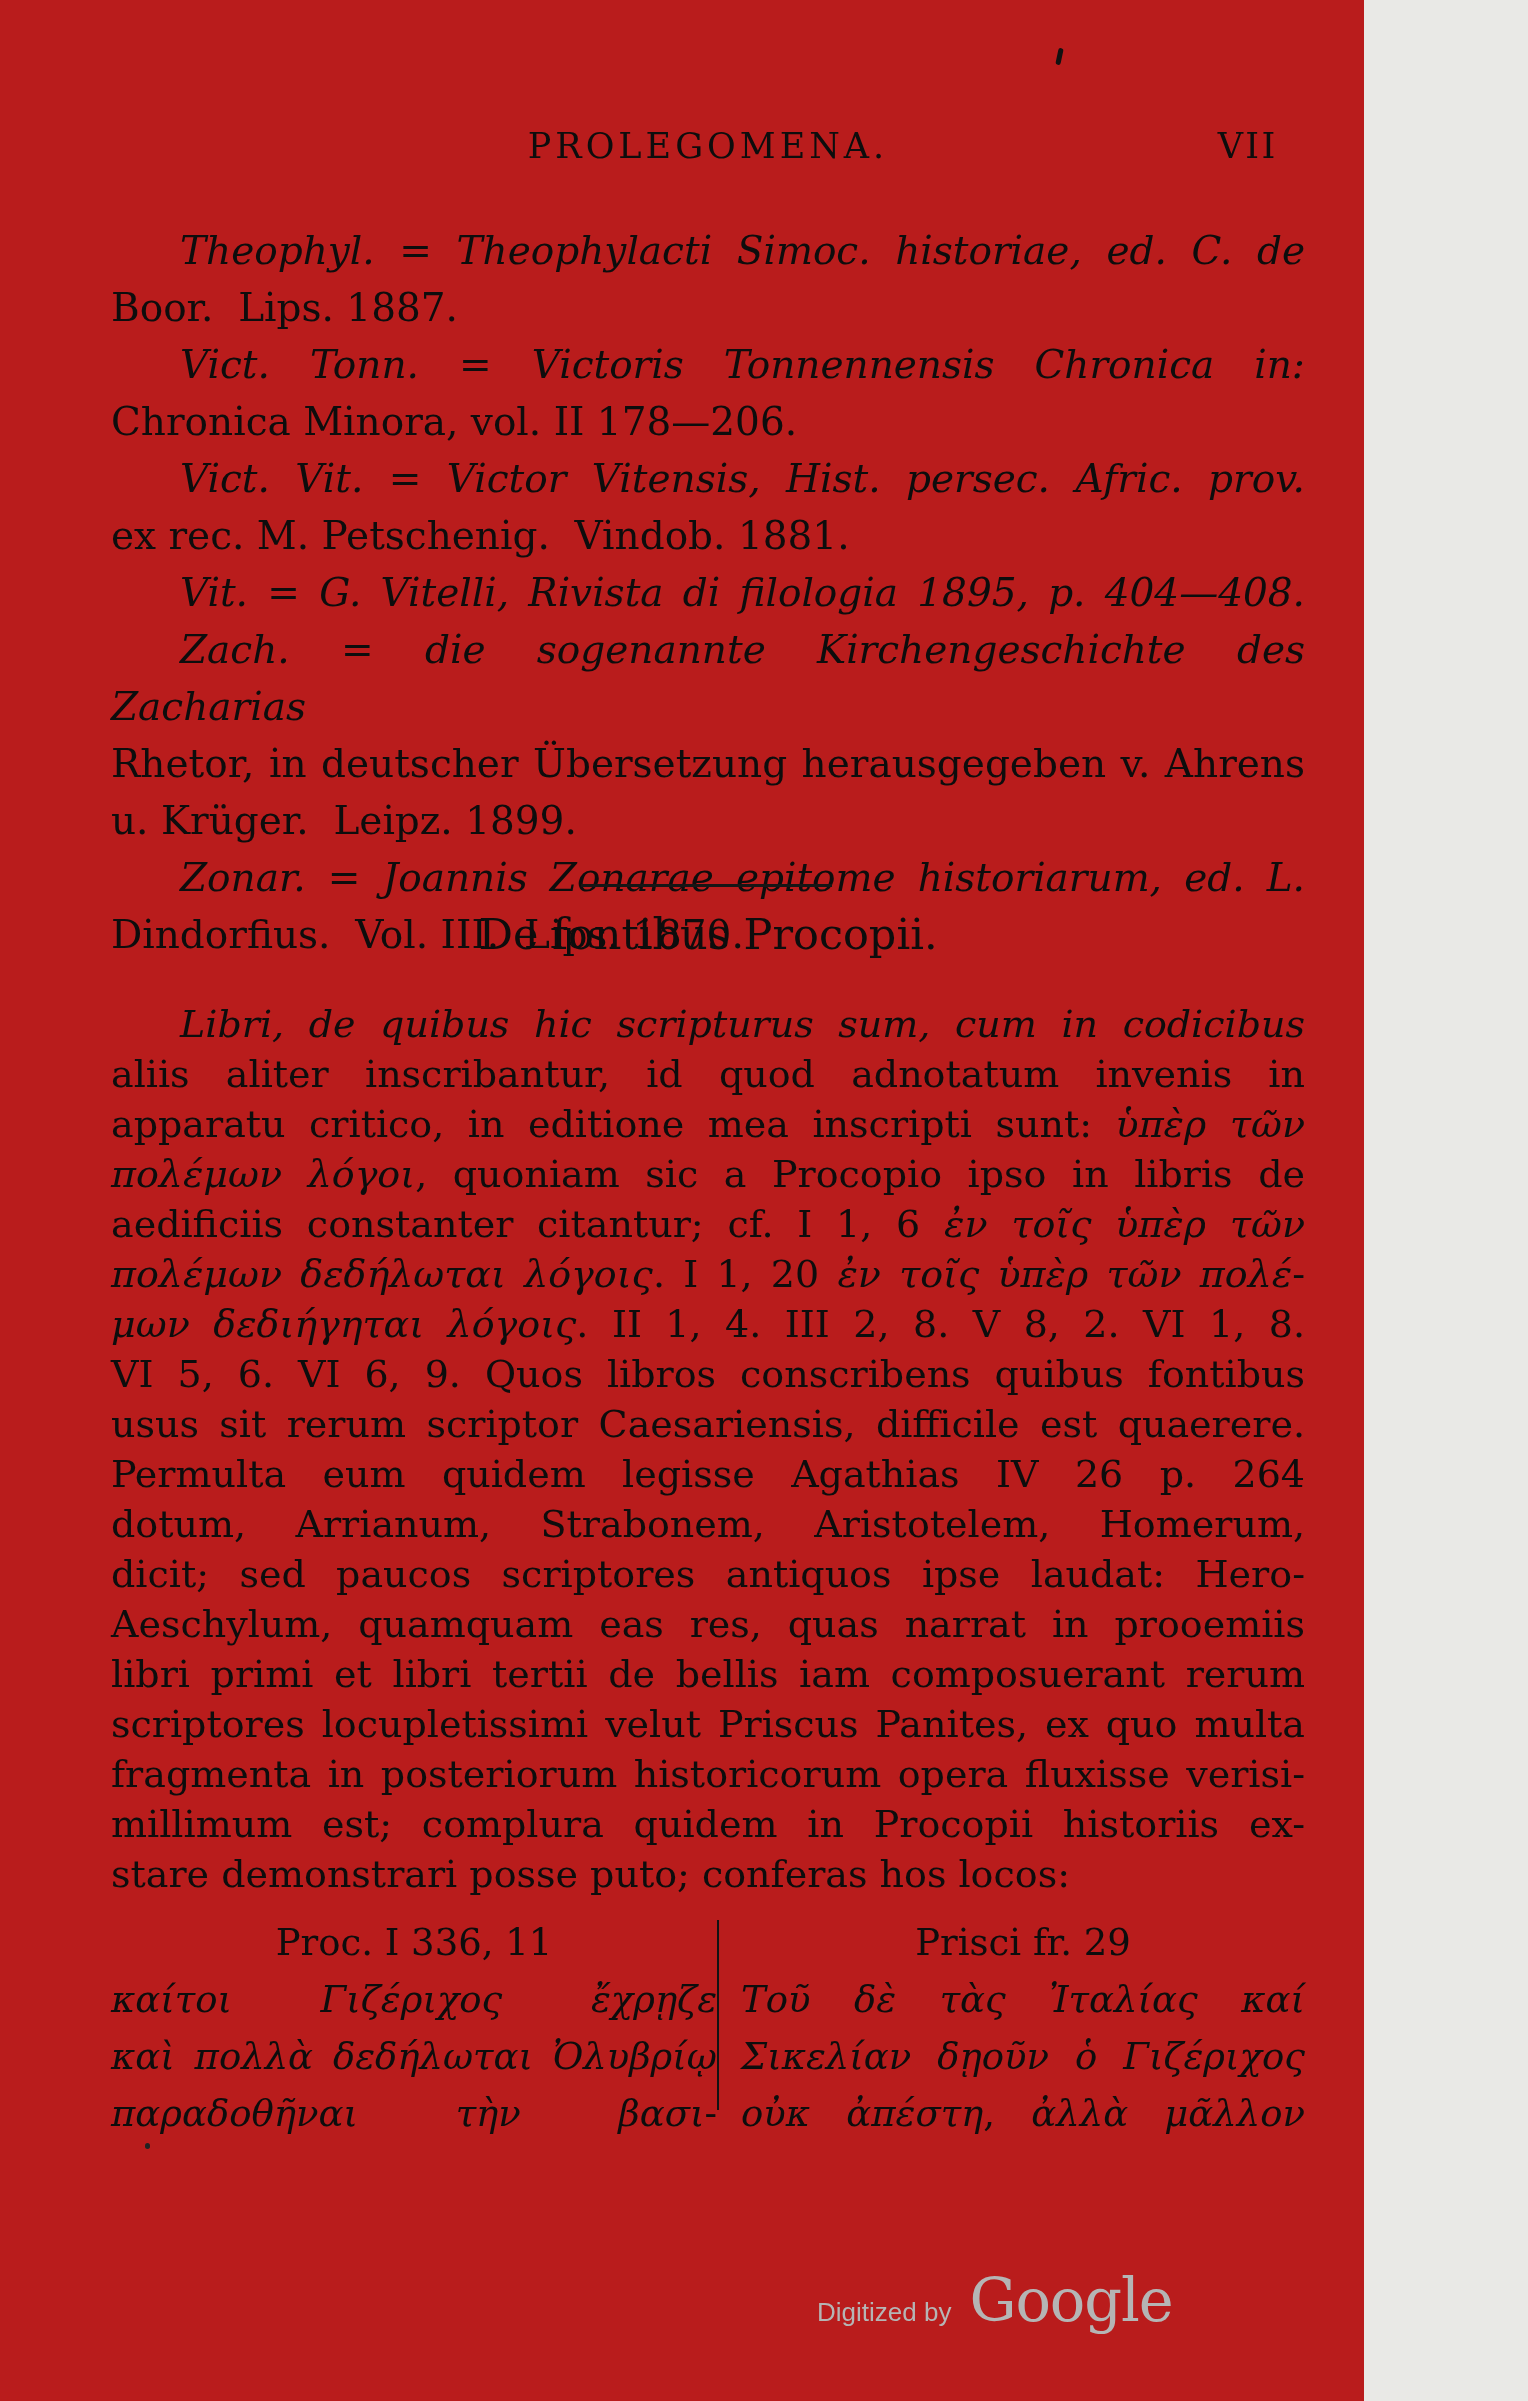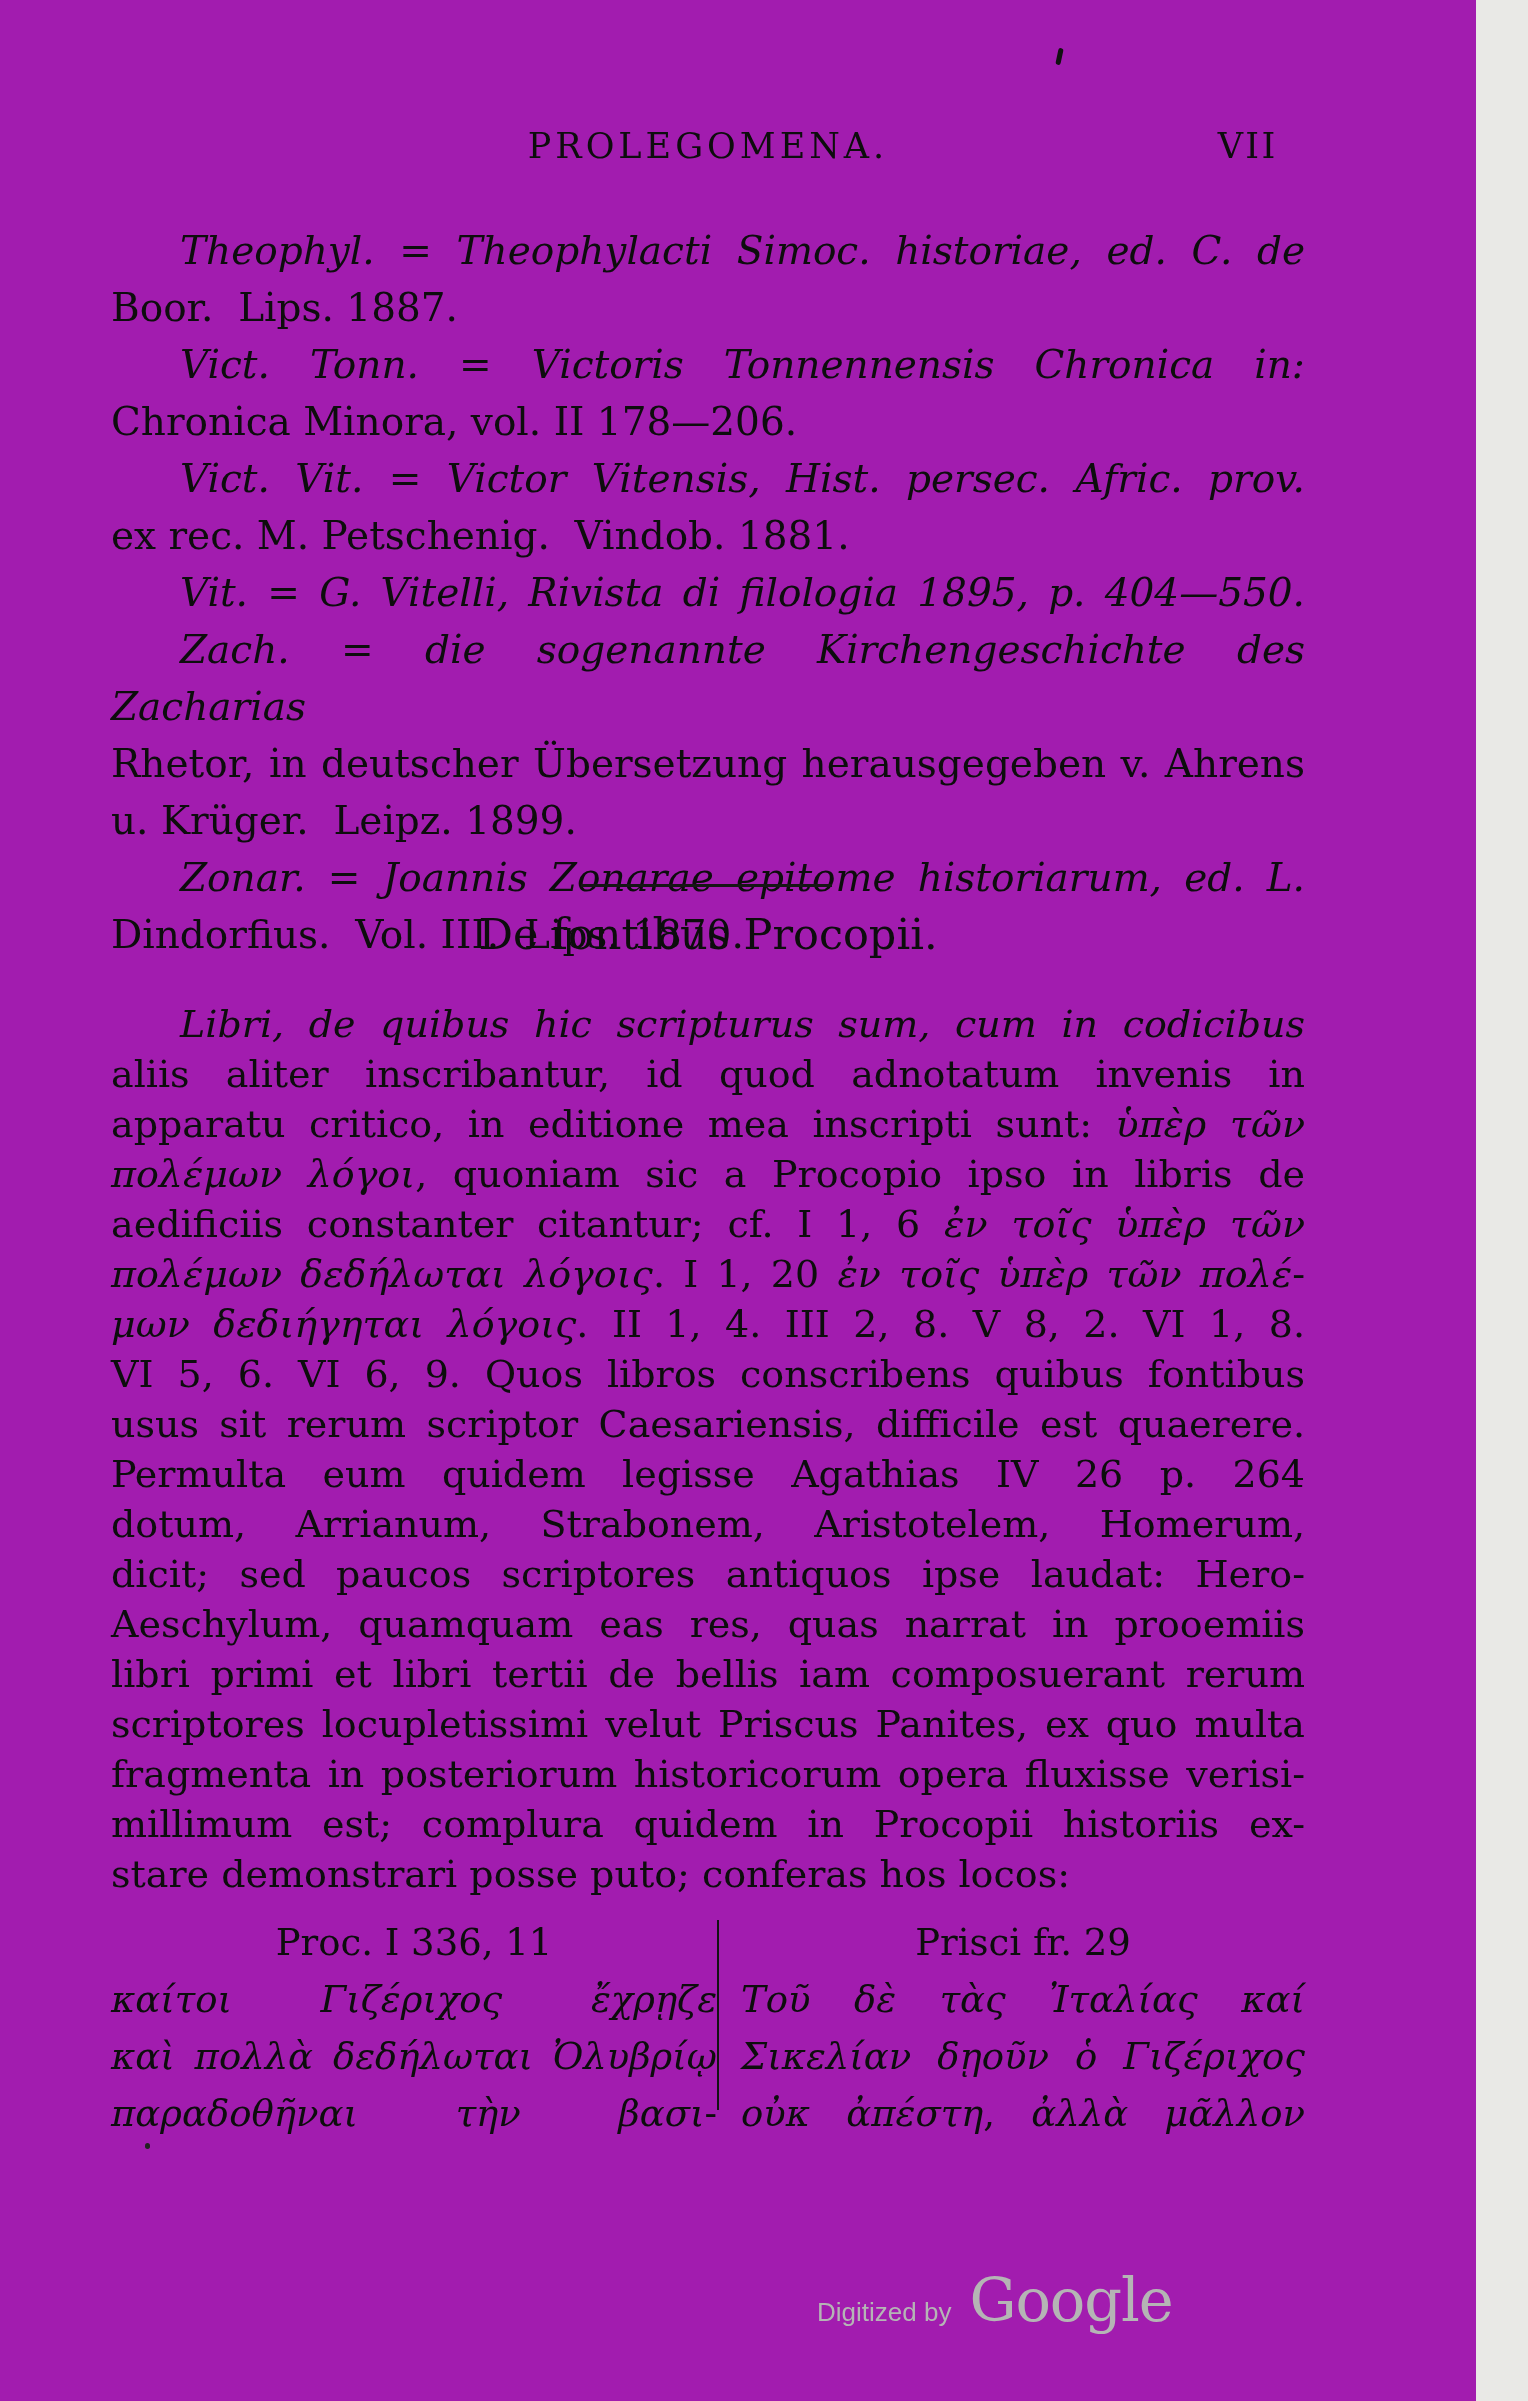--- a/index.html
+++ b/index.html
@@ -1,19 +1,19 @@
 <!DOCTYPE html>
 <html style="font-size:9.1px"><head>
 <meta charset="utf-8">
 <style>
   html,body{margin:0;padding:0;background:#e9e9e6;}
   .page{
     position:relative;
-    width:1476px;height:2401px;
-    background:#a21caf;
+    width:1364px;height:2401px;
+    background:#b91c1c;
     font-family:"DejaVu Serif", serif;
     color:#0d0d0d;
     overflow:hidden;
   }
   .head-row{position:absolute;top:121px;left:111px;width:1194px;height:51px;}
   .head-title{
     display:block;text-align:center;
     font-size:35px;letter-spacing:4px;line-height:51px;
   }
   .page-num{
@@ -78,21 +78,21 @@
       </div>
     <div class="para">
         <div class="line jl ind">Vict. Tonn. = Victoris Tonnennensis Chronica in:</div>
         <div class="line">Chronica Minora, vol. II 178—206.</div>
       </div>
     <div class="para">
         <div class="line jl ind">Vict. Vit. = Victor Vitensis, Hist. persec. Afric. prov.</div>
         <div class="line">ex rec. M. Petschenig.  Vindob. 1881.</div>
       </div>
     <div class="para">
-        <div class="line jl ind">Vit. = G. Vitelli, Rivista di filologia 1895, p. 404—550.</div>
+        <div class="line jl ind">Vit. = G. Vitelli, Rivista di filologia 1895, p. 404—408.</div>
       </div>
     <div class="para">
         <div class="line jl ind">Zach. = die sogenannte Kirchengeschichte des Zacharias</div>
         <div class="line jl">Rhetor, in deutscher Übersetzung herausgegeben v. Ahrens</div>
         <div class="line">u. Krüger.  Leipz. 1899.</div>
       </div>
     <div class="para">
         <div class="line jl ind">Zonar. = Joannis Zonarae epitome historiarum, ed. L.</div>
         <div class="line">Dindorfius.  Vol. III.  Lips. 1870.</div>
       </div>

